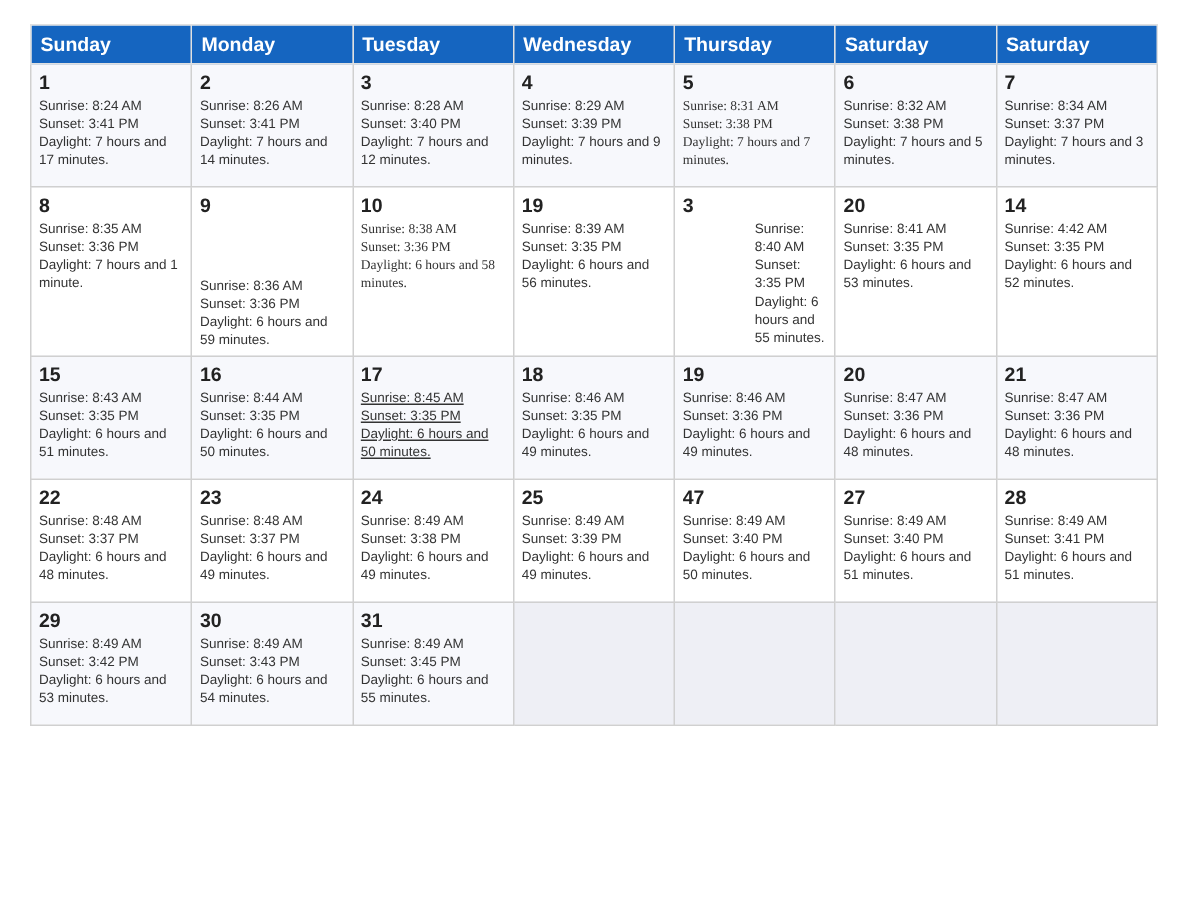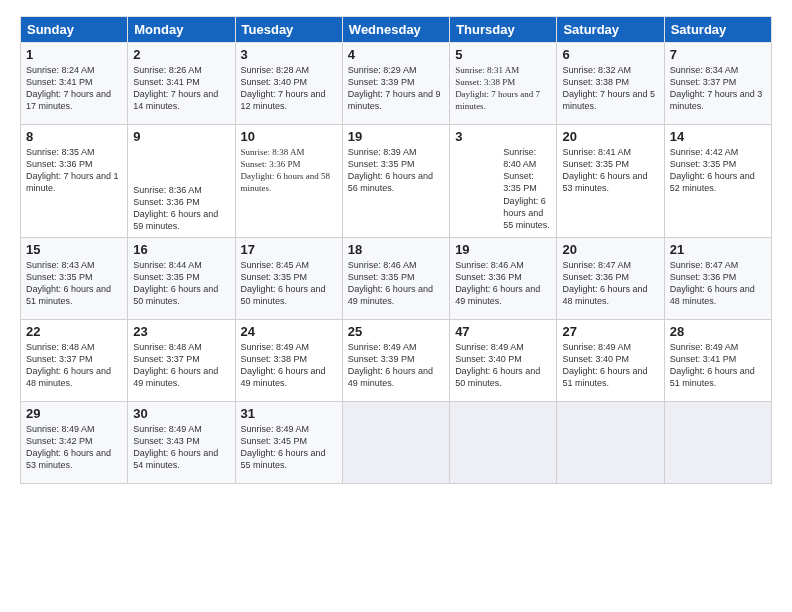--- a/index.html
+++ b/index.html
@@ -193,21 +193,21 @@
 Daylight: 6 hours and 51 minutes.</div>
           </td>
           <td>
             <span class="day-num">16</span>
             <div class="cell-text" style="white-space: pre-line;">Sunrise: 8:44 AM
 Sunset: 3:35 PM
 Daylight: 6 hours and 50 minutes.</div>
           </td>
           <td>
             <span class="day-num">17</span>
-            <div class="cell-text" style="white-space: pre-line;">Sunrise: 8:45 AM
+            <div class="cell-text" style="white-space: pre-line; text-decoration: underline;">Sunrise: 8:45 AM
 Sunset: 3:35 PM
 Daylight: 6 hours and 50 minutes.</div>
           </td>
           <td>
             <span class="day-num">18</span>
             <div class="cell-text" style="white-space: pre-line;">Sunrise: 8:46 AM
 Sunset: 3:35 PM
 Daylight: 6 hours and 49 minutes.</div>
           </td>
           <td>

